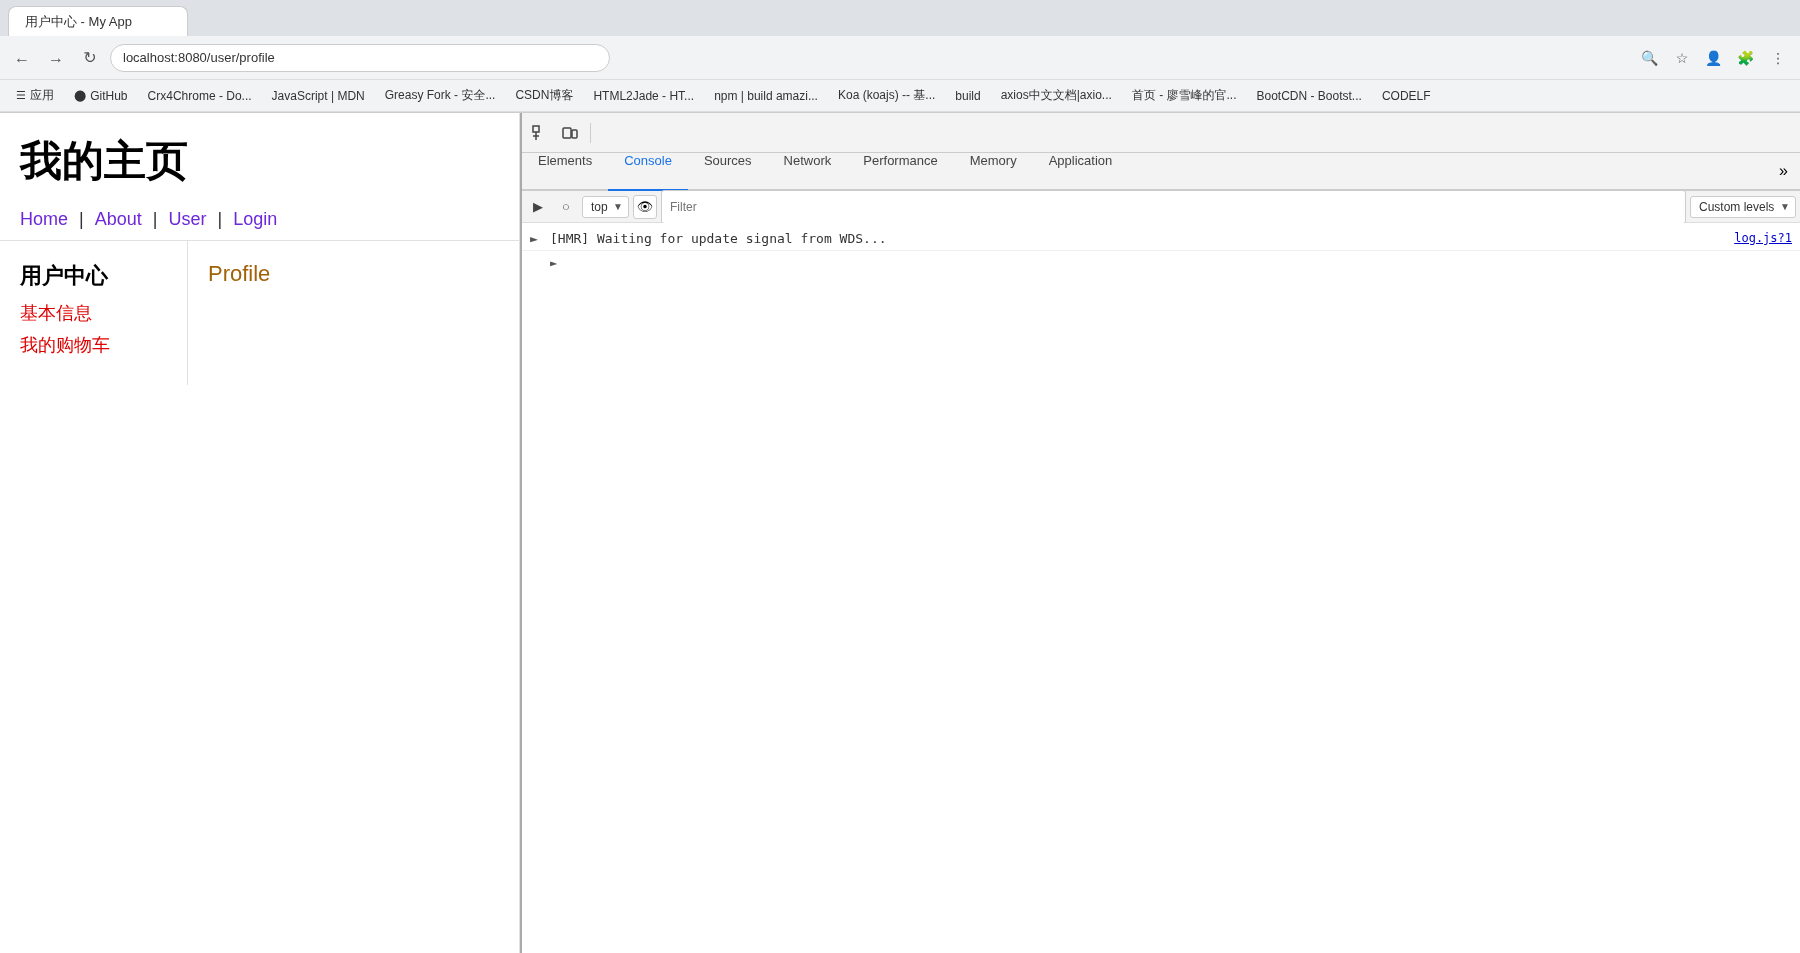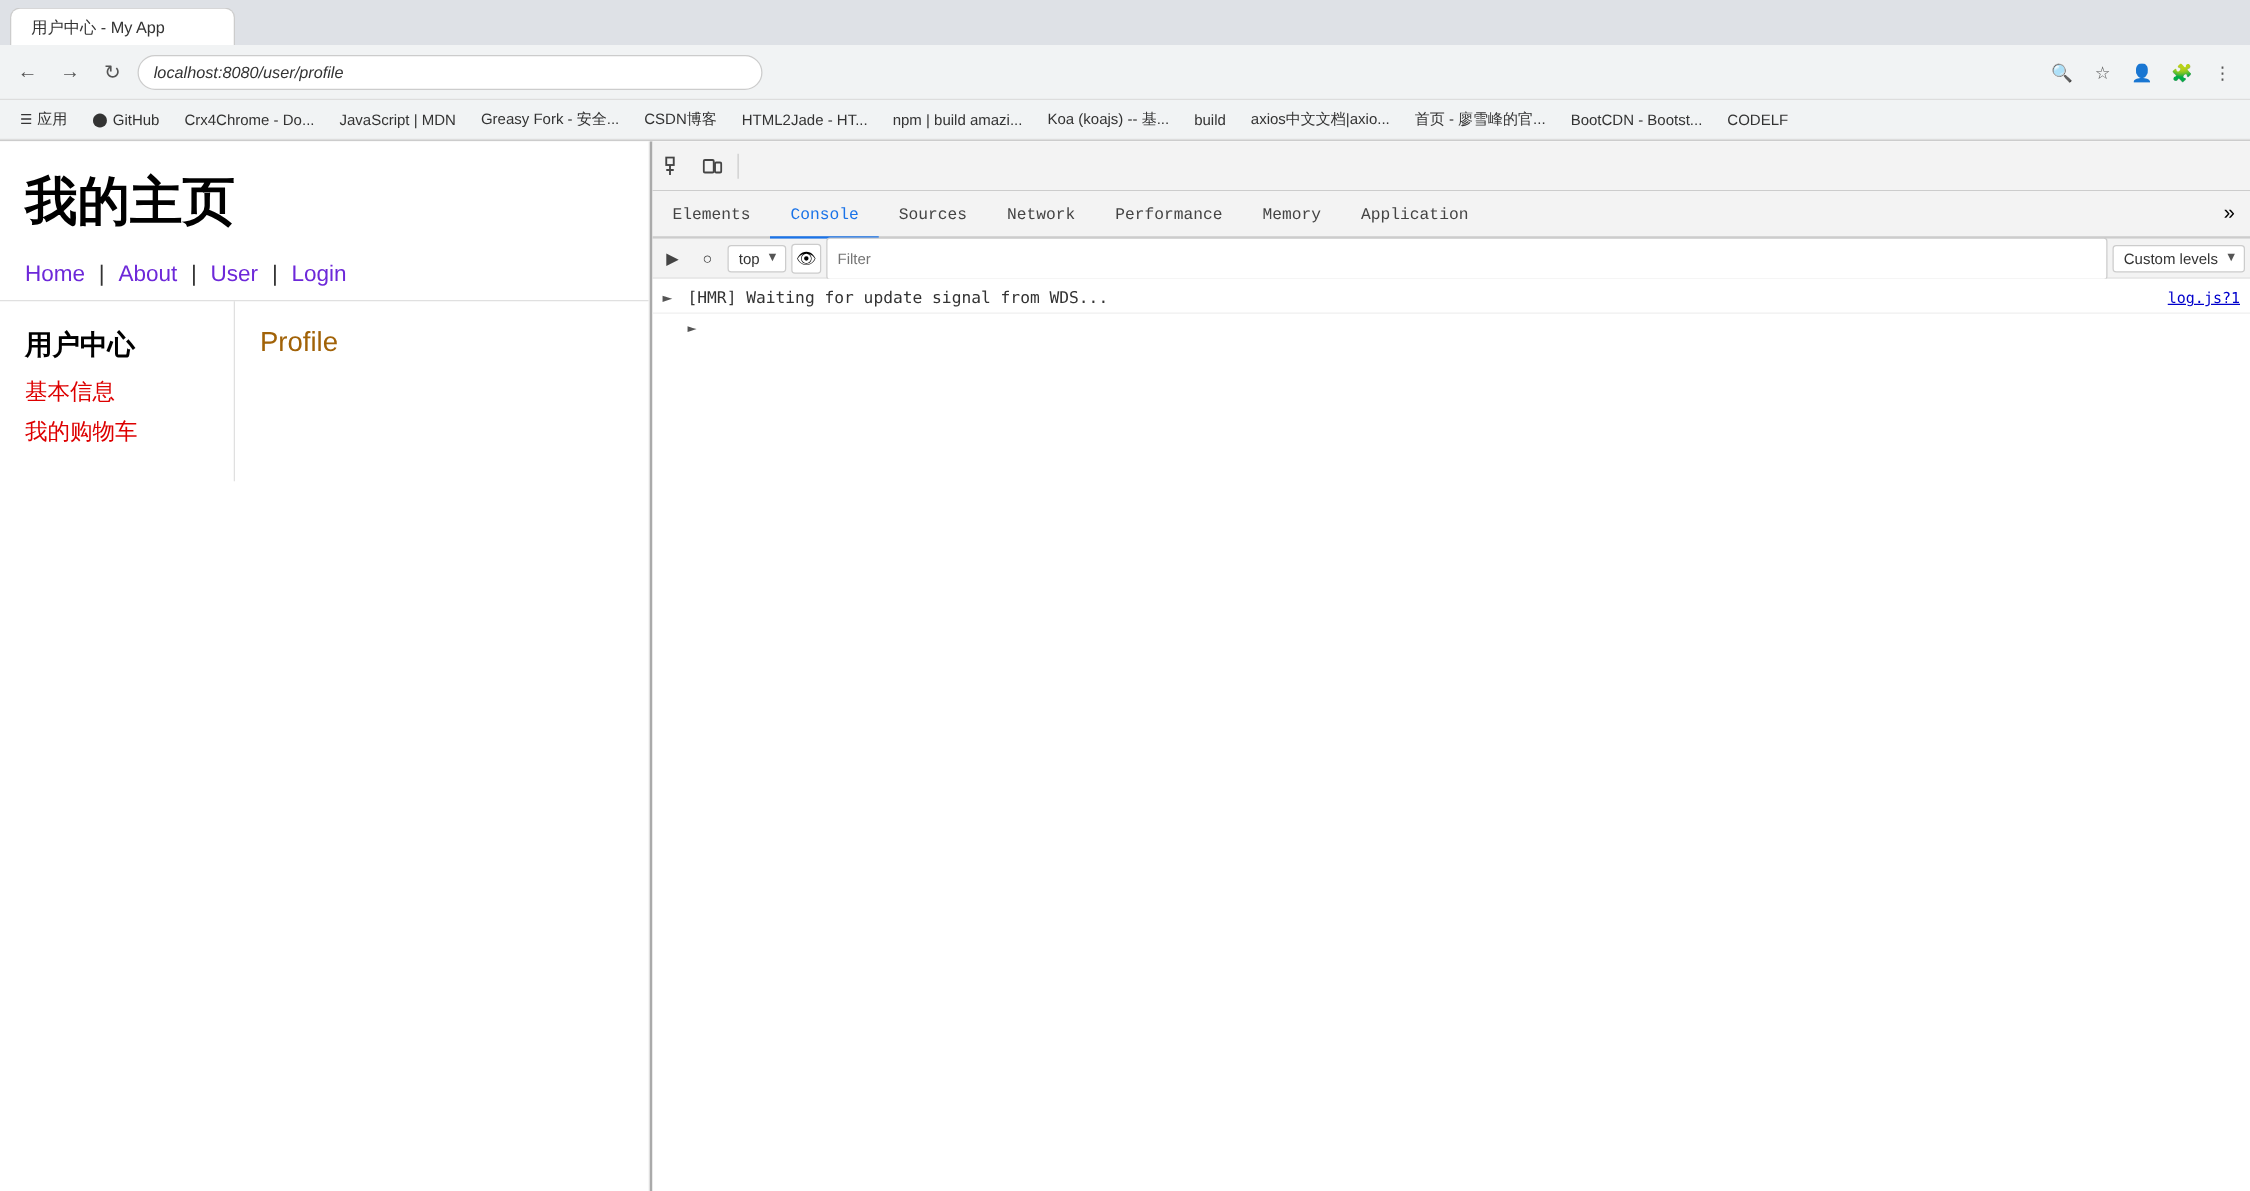--- a/index.html
+++ b/index.html
@@ -8,21 +8,21 @@
     
     .browser-chrome { background: #f1f3f4; border-bottom: 1px solid #ccc; }
 
     
     .tab-bar { background: #dee1e6; height: 36px; display: flex; align-items: flex-end; padding: 0 8px; }
     .tab { background: #fff; border-radius: 8px 8px 0 0; padding: 0 16px; height: 30px; display: flex; align-items: center; font-size: 13px; color: #333; border: 1px solid #ccc; border-bottom: none; min-width: 180px; }
 
     
     .address-bar { background: #f1f3f4; height: 44px; display: flex; align-items: center; padding: 0 8px; gap: 6px; border-bottom: 1px solid #ddd; }
     .nav-btn { width: 28px; height: 28px; background: none; border: none; cursor: pointer; display: flex; align-items: center; justify-content: center; border-radius: 50%; color: #555; font-size: 16px; }
-    .address-input { flex: 1; max-width: 500px; height: 28px; border: 1px solid #ccc; border-radius: 14px; padding: 0 12px; font-size: 13px; background: #fff; color: #333; font-style: italic; }
+    .address-input { flex: 1; max-width: 500px; height: 28px; border: 1px solid #ccc; border-radius: 14px; padding: 0 12px; font-size: 13px; background: #fff; color: #333; }
     .toolbar-icons { display: flex; gap: 4px; margin-left: auto; }
     .toolbar-icon { width: 28px; height: 28px; display: flex; align-items: center; justify-content: center; border-radius: 50%; cursor: pointer; font-size: 14px; color: #555; }
 
     
     .bookmarks-bar { background: #f1f3f4; height: 32px; display: flex; align-items: center; padding: 0 8px; gap: 4px; border-bottom: 1px solid #ddd; overflow: hidden; }
     .bookmark-item { display: flex; align-items: center; gap: 4px; padding: 2px 8px; border-radius: 4px; font-size: 12px; color: #333; cursor: pointer; white-space: nowrap; }
     .bookmark-icon { font-size: 11px; }
 
     
     .main-area { flex: 1; display: flex; overflow: hidden; }
@@ -47,21 +47,21 @@
     
     .devtools-pane { flex: 1; display: flex; flex-direction: column; background: #fff; border-left: 2px solid #aaa; }
 
     
     .devtools-toolbar { background: #f3f3f3; border-bottom: 1px solid #ccc; display: flex; align-items: center; padding: 0 4px; height: 40px; gap: 2px; }
     .dt-btn { width: 28px; height: 28px; display: flex; align-items: center; justify-content: center; border: none; background: none; cursor: pointer; border-radius: 4px; font-size: 14px; color: #444; }
     .dt-separator { width: 1px; height: 20px; background: #ccc; margin: 0 4px; }
 
     
     .devtools-tabs { background: #f3f3f3; border-bottom: 2px solid #ccc; display: flex; align-items: stretch; height: 38px; }
-    .dt-tab { padding: 0 16px; display: flex; align-items: center; font-size: 13px; color: #444; cursor: pointer; border-bottom: 2px solid transparent; margin-bottom: -2px; white-space: nowrap; font-family: Liberation Mono, monospace; }
+    .dt-tab { padding: 0 16px; display: flex; align-items: flex-start; font-size: 13px; color: #444; cursor: pointer; border-bottom: 2px solid transparent; margin-bottom: -2px; white-space: nowrap; }
     .dt-tab.active { color: #1a73e8; border-bottom: 2px solid #1a73e8; }
     .dt-tab-more { margin-left: auto; padding: 0 12px; display: flex; align-items: center; font-size: 16px; cursor: pointer; }
 
     
     .console-toolbar { background: #f3f3f3; border-bottom: 1px solid #ddd; display: flex; align-items: center; padding: 0 4px; height: 32px; gap: 4px; }
     .ct-btn { width: 24px; height: 24px; display: flex; align-items: center; justify-content: center; border: none; background: none; cursor: pointer; border-radius: 3px; font-size: 13px; color: #444; }
     .ct-select-wrapper { position: relative; display: flex; align-items: center; }
     .ct-select { height: 22px; border: 1px solid #ccc; border-radius: 3px; background: #fff; font-size: 12px; padding: 0 20px 0 8px; appearance: none; color: #333; cursor: pointer; }
     .ct-select-arrow { position: absolute; right: 6px; font-size: 10px; pointer-events: none; color: #555; }
     .ct-eye-btn { width: 24px; height: 24px; display: flex; align-items: center; justify-content: center; border: 1px solid #ccc; background: #fff; cursor: pointer; border-radius: 3px; font-size: 13px; }

